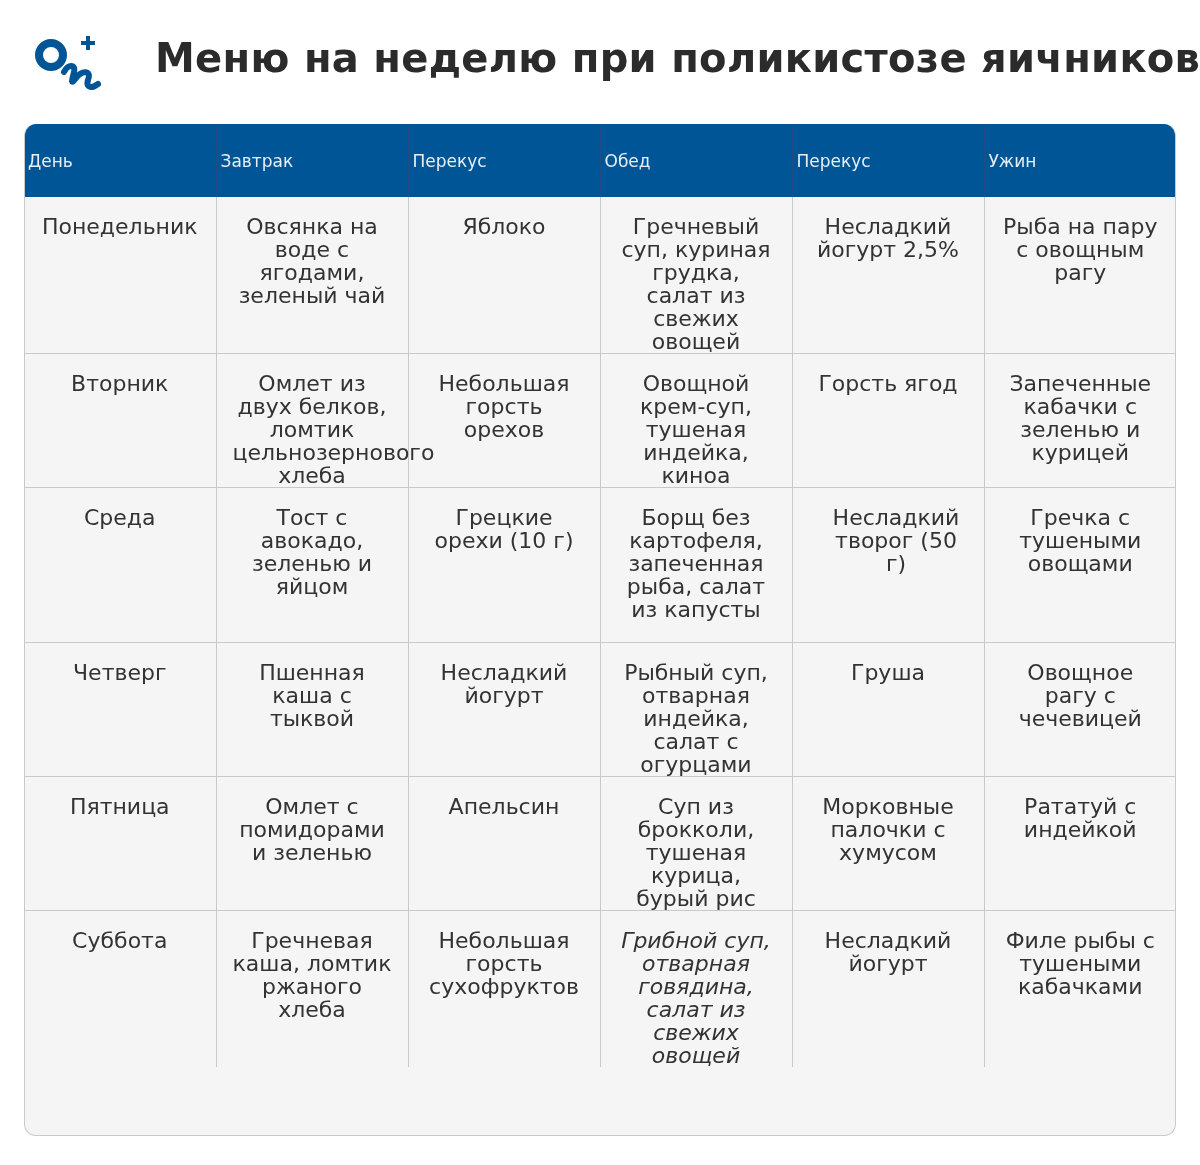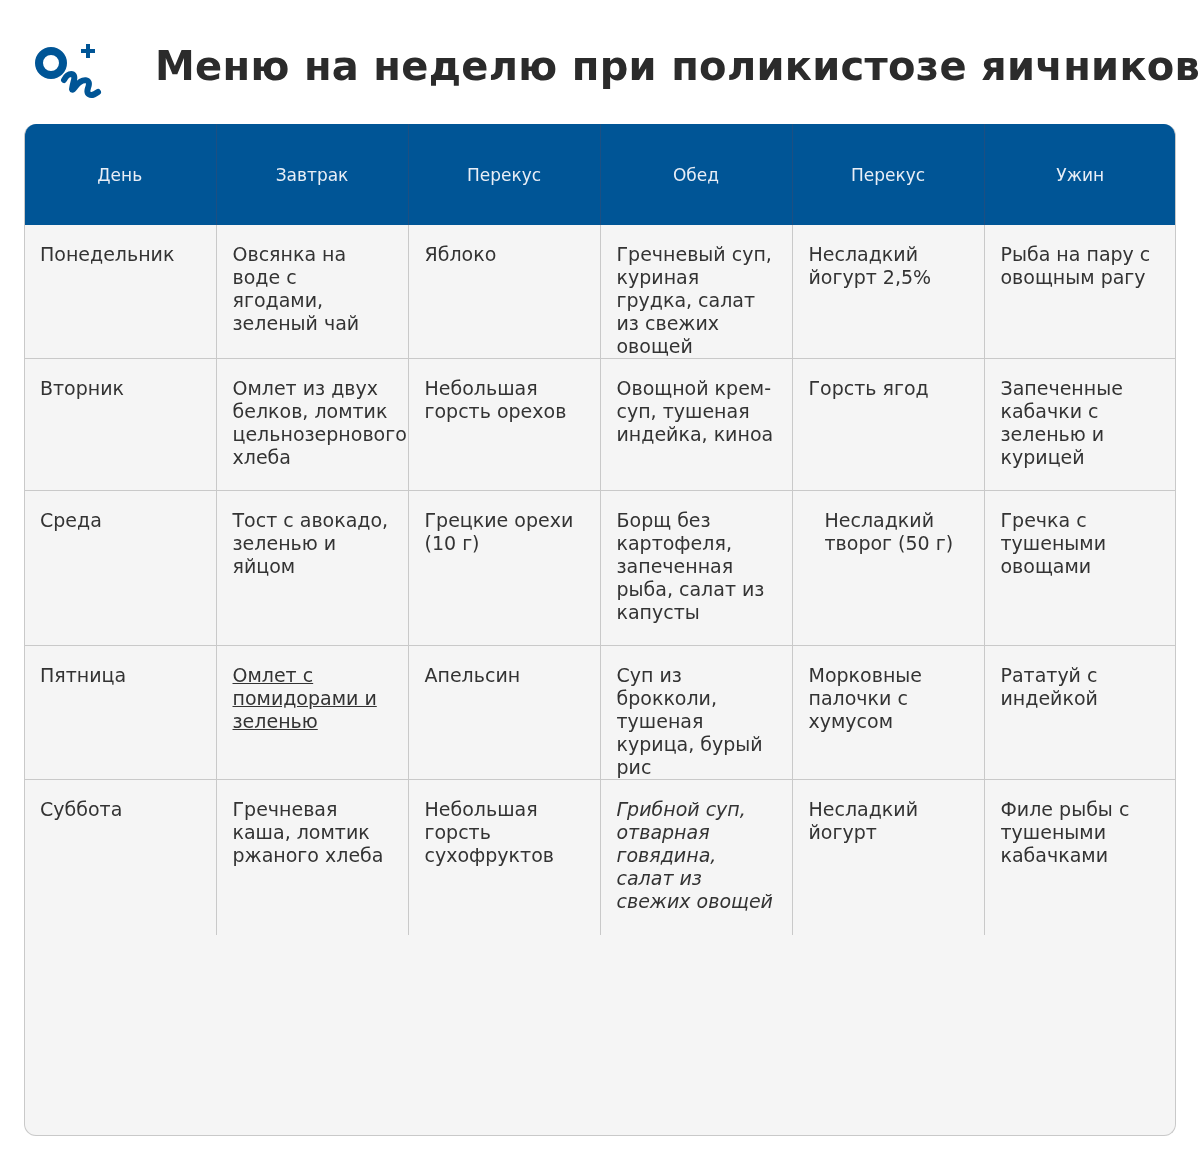--- a/index.html
+++ b/index.html
@@ -1,24 +1,24 @@
 <!DOCTYPE html>
 <html><head>
 <meta charset="utf-8">
 <style>
   html, body { margin: 0; padding: 0; background: #ffffff; }
   body { width: 1200px; height: 1165px; position: relative; font-family: "DejaVu Sans", "Liberation Sans", sans-serif; color: #333; overflow: hidden; }
-  .header { position: absolute; left: 0; top: 8px; width: 1200px; height: 124px; }
+  .header { position: absolute; left: 0; top: 0; width: 1200px; height: 124px; }
   .logo { position: absolute; left: 34px; top: 30px; width: 68px; height: 64px; }
   .title { position: absolute; left: 155px; top: 34px; font-size: 40px; font-weight: bold; color: #2b2b2b; letter-spacing: 0.3px; white-space: nowrap; line-height: 48px; }
   .table-wrap { position: absolute; left: 24px; top: 124px; width: 1150px; height: 1011px; border: 1px solid #c9c9c9; border-top: none; border-radius: 12px; overflow: hidden; background: #f5f5f5; }
   table { border-collapse: collapse; width: 1152px; table-layout: fixed; margin-left: -1px; }
-  th { background: #005596; color: #e8eef6; font-weight: normal; font-size: 17px; height: 65px; border-left: 1px solid #1d4f82; text-align: center; vertical-align: middle; padding: 18px; }
+  th { background: #005596; color: #e8eef6; font-weight: normal; font-size: 17px; height: 65px; border-left: 1px solid #1d4f82; text-align: left; vertical-align: middle; padding: 4px; }
   th:first-child { border-left: none; }
-  td { font-size: 19px; line-height: 23px; color: #333; vertical-align: top; padding: 18px 16px 0 16px; border-left: 1px solid #c9c9c9; border-top: 1px solid #c9c9c9; box-sizing: border-box; }
+  td { font-size: 22px; line-height: 23px; color: #333; text-align: center; vertical-align: top; padding: 18px 16px 0 16px; border-left: 1px solid #c9c9c9; border-top: 1px solid #c9c9c9; box-sizing: border-box; }
   tr td:first-child { border-left: none; }
   tbody tr:first-child td { border-top: none; }
 </style>
 </head>
 <body>
 
 <div class="header">
   <svg class="logo" viewBox="0 0 68 64">
     <ellipse cx="17" cy="25" rx="12" ry="12" fill="none" stroke="#005596" stroke-width="8"></ellipse>
     <path d="M30 42 C 34 34, 42 34, 40 42 C 38 50, 36 56, 42 48 C 48 40, 58 40, 54 50 C 52 56, 56 60, 64 54" fill="none" stroke="#005596" stroke-width="6" stroke-linecap="round"></path>
@@ -58,23 +58,31 @@
           <td style="height: 132px;">Запеченные кабачки с зеленью и курицей</td>
         </tr>
         <tr style="height: 155px;">
           <td style="height: 155px;">Среда</td>
           <td style="height: 155px;">Тост с авокадо, зеленью и яйцом</td>
           <td style="height: 155px;">Грецкие орехи (10 г)</td>
           <td style="height: 155px;">Борщ без картофеля, запеченная рыба, салат из капусты</td>
           <td style="height: 155px; padding-left: 32px;">Несладкий творог (50 г)</td>
           <td style="height: 155px;">Гречка с тушеными овощами</td>
         </tr>
+        <tr style="height: 132px;">
+          <td style="height: 132px;">Четверг</td>
+          <td style="height: 132px;">Пшенная каша с тыквой</td>
+          <td style="height: 132px;">Несладкий йогурт</td>
+          <td style="height: 132px;">Рыбный суп, отварная индейка, салат с огурцами</td>
+          <td style="height: 132px;">Груша</td>
+          <td style="height: 132px;">Овощное рагу с чечевицей</td>
+        </tr>
         <tr style="height: 109px;">
           <td style="height: 109px;">Пятница</td>
-          <td style="height: 109px; text-decoration: underline;">Омлет с помидорами и зеленью</td>
+          <td style="height: 109px;">Омлет с помидорами и зеленью</td>
           <td style="height: 109px;">Апельсин</td>
           <td style="height: 109px;">Суп из брокколи, тушеная курица, бурый рис</td>
           <td style="height: 109px;">Морковные палочки с хумусом</td>
           <td style="height: 109px;">Рататуй с индейкой</td>
         </tr>
         <tr style="height: 155px;">
           <td style="height: 155px;">Суббота</td>
           <td style="height: 155px;">Гречневая каша, ломтик ржаного хлеба</td>
           <td style="height: 155px; margin-top: 40px;">Небольшая горсть сухофруктов</td>
           <td style="height: 155px; font-style: italic;">Грибной суп, отварная говядина, салат из свежих овощей</td>

